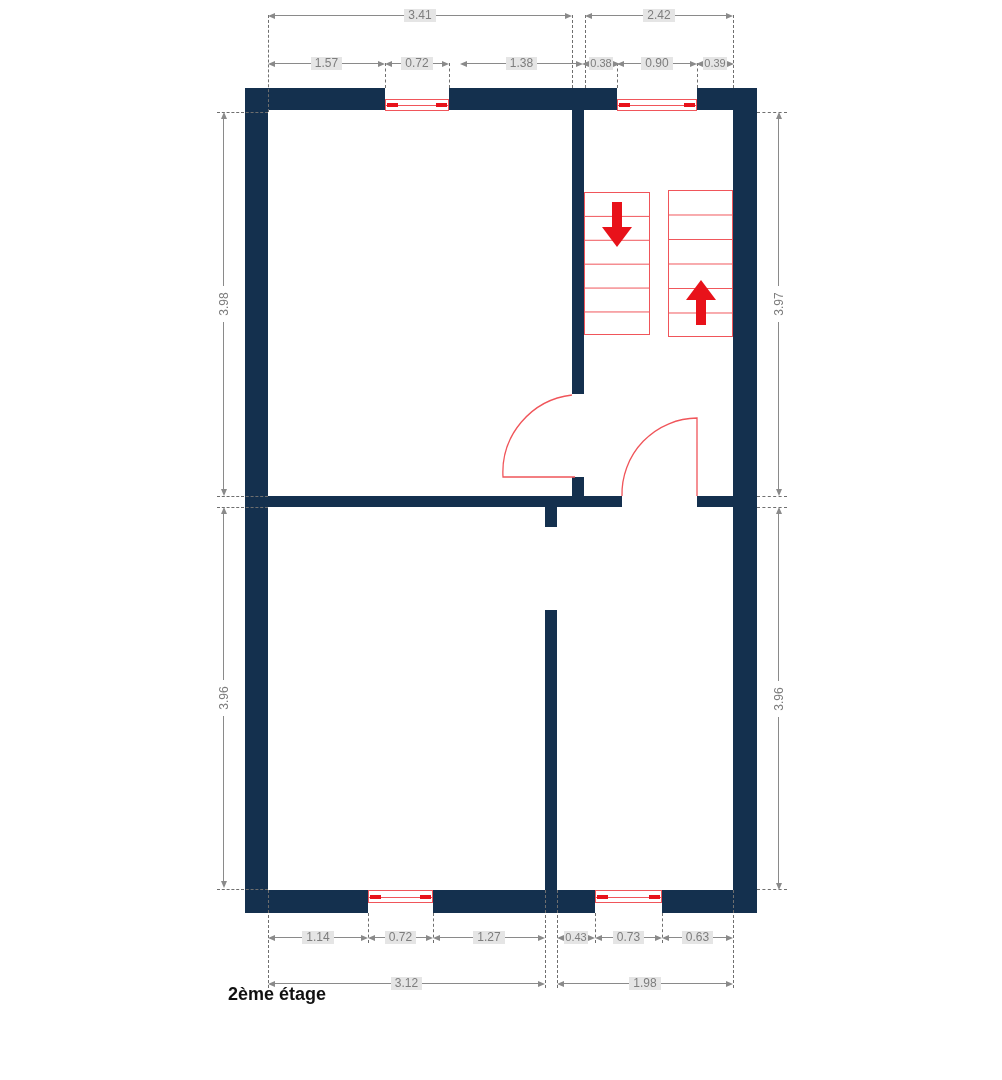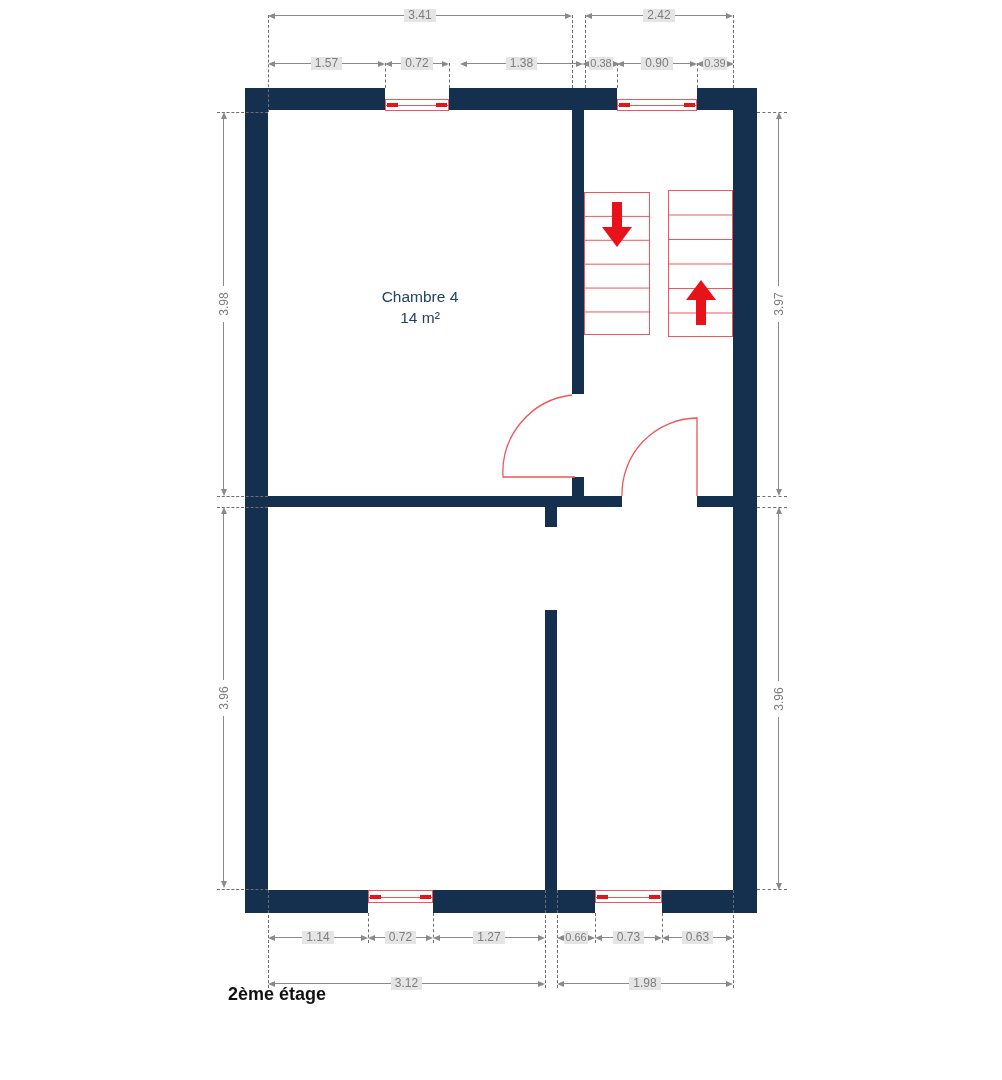--- a/index.html
+++ b/index.html
@@ -95,24 +95,20 @@
   <div class="shaft" style="left:612px;top:202px;width:10px;height:26px"></div>
   <div class="tri down" style="left:602px;top:227px"></div>
   <div class="tri up" style="left:686px;top:280px"></div>
   <div class="shaft" style="left:696px;top:299px;width:10px;height:26px"></div>
 
   <svg class="doors" width="1002" height="1080" viewBox="0 0 1002 1080">
     <path d="M575,477 L503,477 A78,78 0 0 1 572,395"></path>
     <path d="M622,496 A76,76 0 0 1 697,418 L697,496"></path>
   </svg>
 
-  <div class="room-label" style="left:340px;top:286px">
-    <div>Chambre 4</div>
-    <div>14 m²</div>
-  </div>
 
   <div class="ext-v" style="left:268px;top:15px;height:97px"></div>
   <div class="ext-v" style="left:385px;top:63px;height:25px"></div>
   <div class="ext-v" style="left:449px;top:63px;height:25px"></div>
   <div class="ext-v" style="left:572px;top:15px;height:73px"></div>
   <div class="ext-v" style="left:585px;top:15px;height:73px"></div>
   <div class="ext-v" style="left:617px;top:63px;height:25px"></div>
   <div class="ext-v" style="left:697px;top:63px;height:25px"></div>
   <div class="ext-v" style="left:733px;top:15px;height:73px"></div>
 
@@ -180,21 +176,21 @@
       <i></i>
       <span class="lbl">0.72</span>
       <i></i>
     </div>
   <div class="dim-h" style="left:433px;top:931px;width:112px">
       <i></i>
       <span class="lbl">1.27</span>
       <i></i>
     </div>
   <div class="dim-h tight" style="left:557px;top:931px;width:38px">
-      <span class="lbl">0.66</span>
+      <span class="lbl">0.43</span>
     </div>
   <div class="dim-h" style="left:595px;top:931px;width:67px">
       <i></i>
       <span class="lbl">0.73</span>
       <i></i>
     </div>
   <div class="dim-h" style="left:662px;top:931px;width:71px">
       <i></i>
       <span class="lbl">0.63</span>
       <i></i>

